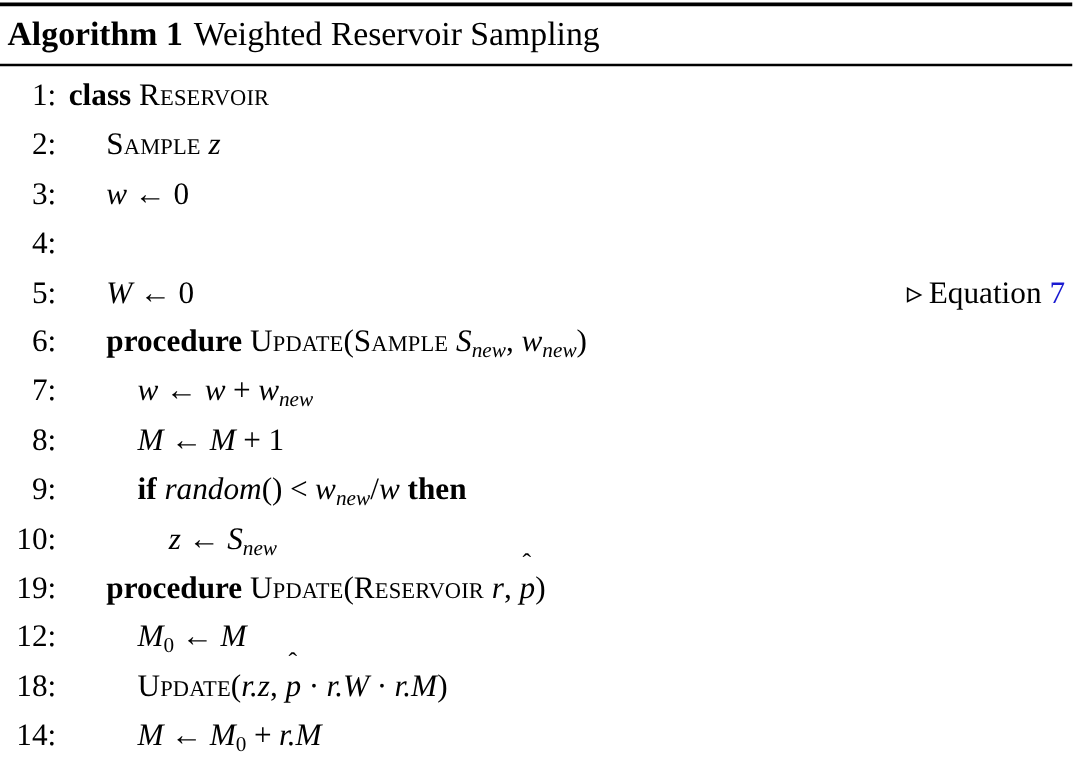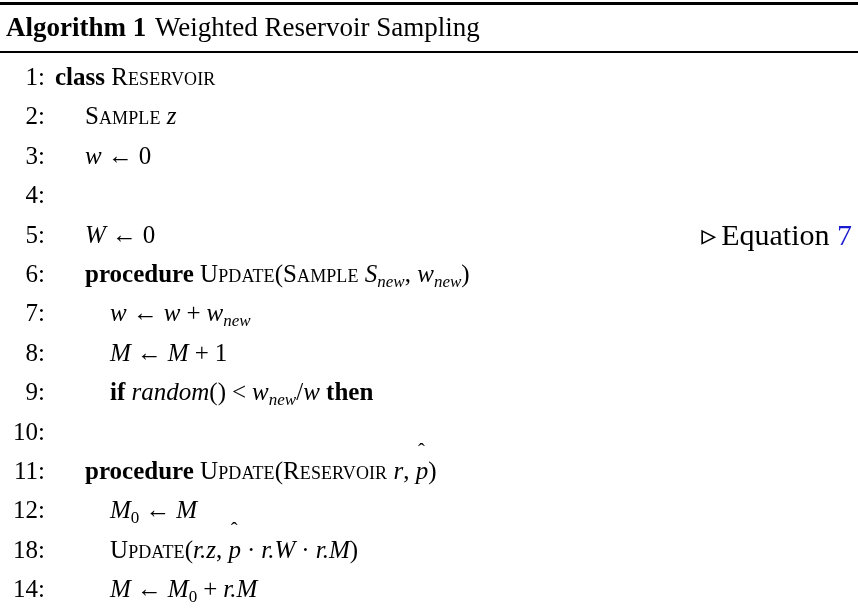--- a/index.html
+++ b/index.html
@@ -149,21 +149,21 @@
     font-style: normal;
     font-size: 0.82em;
     line-height: 1;
   }
 
   
   .line-comment {
     position: absolute;
     right: 6px;
     top: 0;
-    font-size: 30px;
+    font-size: 25px;
     line-height: 39.4px;
     white-space: nowrap;
   }
   .comment-marker {
     font-style: normal;
     padding-right: 5px;
   }
   .eq-link {
     color: #1a1ad1;
     text-decoration: none;
@@ -215,23 +215,24 @@
       <div class="algo-line">
         <span class="line-number">8</span>
         <span class="line-content ind2"><span class="var">M</span><span class="op"> ← </span><span class="var">M</span><span class="op"> + </span><span class="num">1</span></span>
       </div>
       <div class="algo-line">
         <span class="line-number">9</span>
         <span class="line-content ind2"><span class="kw">if</span><span>&nbsp;</span><span class="var">random</span><span class="punct">()</span><span class="op"> &lt; </span><span class="var">w</span><sub class="sub">new</sub><span class="punct">/</span><span class="var">w</span><span>&nbsp;</span><span class="kw">then</span></span>
       </div>
       <div class="algo-line">
         <span class="line-number">10</span>
-      </div>
-      <div class="algo-line">
-        <span class="line-number">11</span>
+        <span class="line-content ind3"><span class="var">z</span><span class="op"> ← </span><span class="var">S</span><sub class="sub">new</sub></span>
+      </div>
+      <div class="algo-line">
+        <span class="line-number">19</span>
         <span class="line-content ind1"><span class="kw">procedure</span><span>&nbsp;</span><span class="sc">Update</span><span class="punct">(</span><span class="sc">Reservoir</span><span>&nbsp;</span><span class="var">r</span><span class="punct">, </span><span class="phat"><span>p</span><span class="hat">ˆ</span></span><span class="punct">)</span></span>
       </div>
       <div class="algo-line">
         <span class="line-number">12</span>
         <span class="line-content ind2"><span class="var">M</span><sub class="subnum">0</sub><span class="op"> ← </span><span class="var">M</span></span>
       </div>
       <div class="algo-line">
         <span class="line-number">18</span>
         <span class="line-content ind2"><span class="sc">Update</span><span class="punct">(</span><span class="var">r.z</span><span class="punct">, </span><span class="phat"><span>p</span><span class="hat">ˆ</span></span><span class="op"> · </span><span class="var">r.W</span><span class="op"> · </span><span class="var">r.M</span><span class="punct">)</span></span>
       </div>

